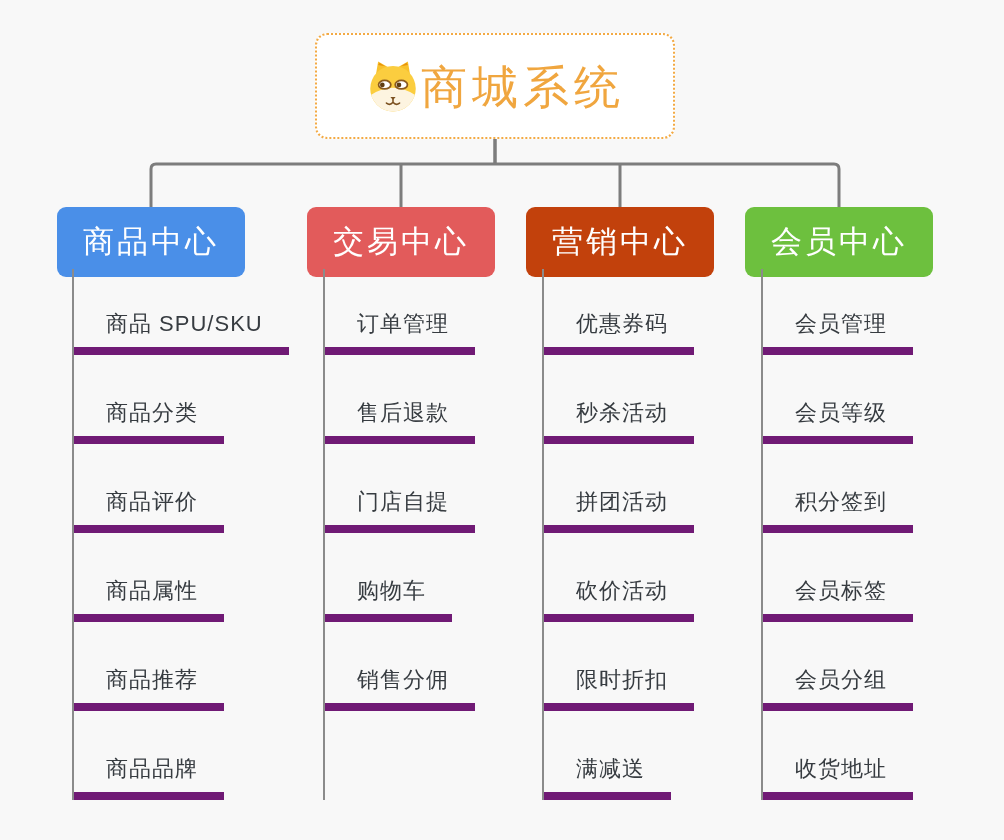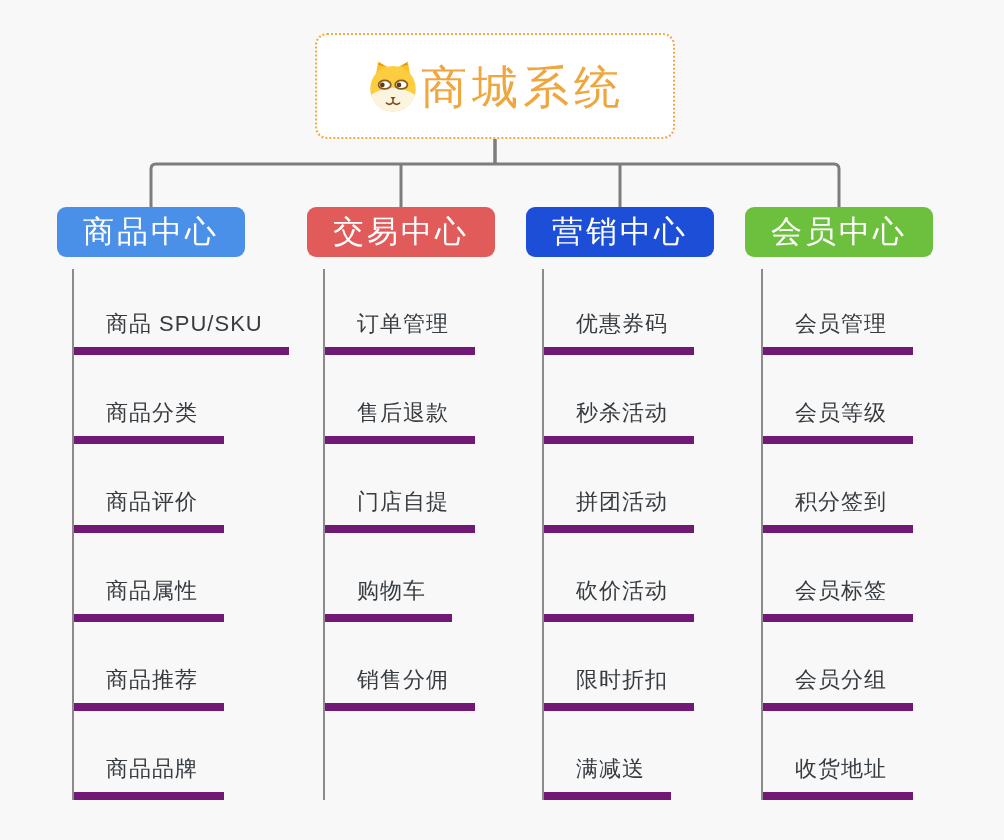--- a/index.html
+++ b/index.html
@@ -36,21 +36,21 @@
     color: #f0a63f;
     white-space: nowrap;
     line-height: 1;
     padding-top: 2px;
   }
   .dog-icon { width: 56px; height: 56px; display: block; }
 
   
   .branch-box {
     position: absolute;
-    top: 207px; height: 50px; width: 188px;
+    top: 207px; height: 70px; width: 188px;
     border-radius: 9px;
     color: #ffffff;
     font-size: 31px;
     letter-spacing: 3px;
     display: flex; align-items: center; justify-content: center;
     cursor: pointer;
     box-sizing: border-box;
   }
   .bb-0 { left: 57px; }
   .bb-1 { left: 307px; }
@@ -121,21 +121,21 @@
       <ellipse cx="41.5" cy="30.5" rx="7" ry="4.8" fill="#ffffff" stroke="#8a5a1e" stroke-width="2"></ellipse>
       <circle cx="38.8" cy="30.8" r="2.7" fill="#5f3d12"></circle>
       <path d="M29 44.5 h6 l-3 3.4 z" fill="#7c5120"></path>
       <path d="M32 47.5 v3.2 M32 50.7 q-3.4 4 -7.5 0.8 M32 50.7 q3.4 4 7.5 0.8" stroke="#7c5120" stroke-width="1.8" fill="none" stroke-linecap="round"></path>
     </svg>
     <span class="root-title">商城系统</span>
   </div>
 
   <div class="branch-box bb-0" style="background-color: rgb(74, 143, 232);">商品中心</div>
   <div class="branch-box bb-1" style="background-color: rgb(226, 91, 91);">交易中心</div>
-  <div class="branch-box bb-2" style="background-color: #1d4ed8;">营销中心</div>
+  <div class="branch-box bb-2" style="background-color: #c2410c;">营销中心</div>
   <div class="branch-box bb-3" style="background-color: rgb(109, 192, 62);">会员中心</div>
 
   <div class="col col-0">
     <div class="item">
         <span class="label">商品 SPU/SKU</span>
       </div>
     <div class="item">
         <span class="label">商品分类</span>
       </div>
     <div class="item">

